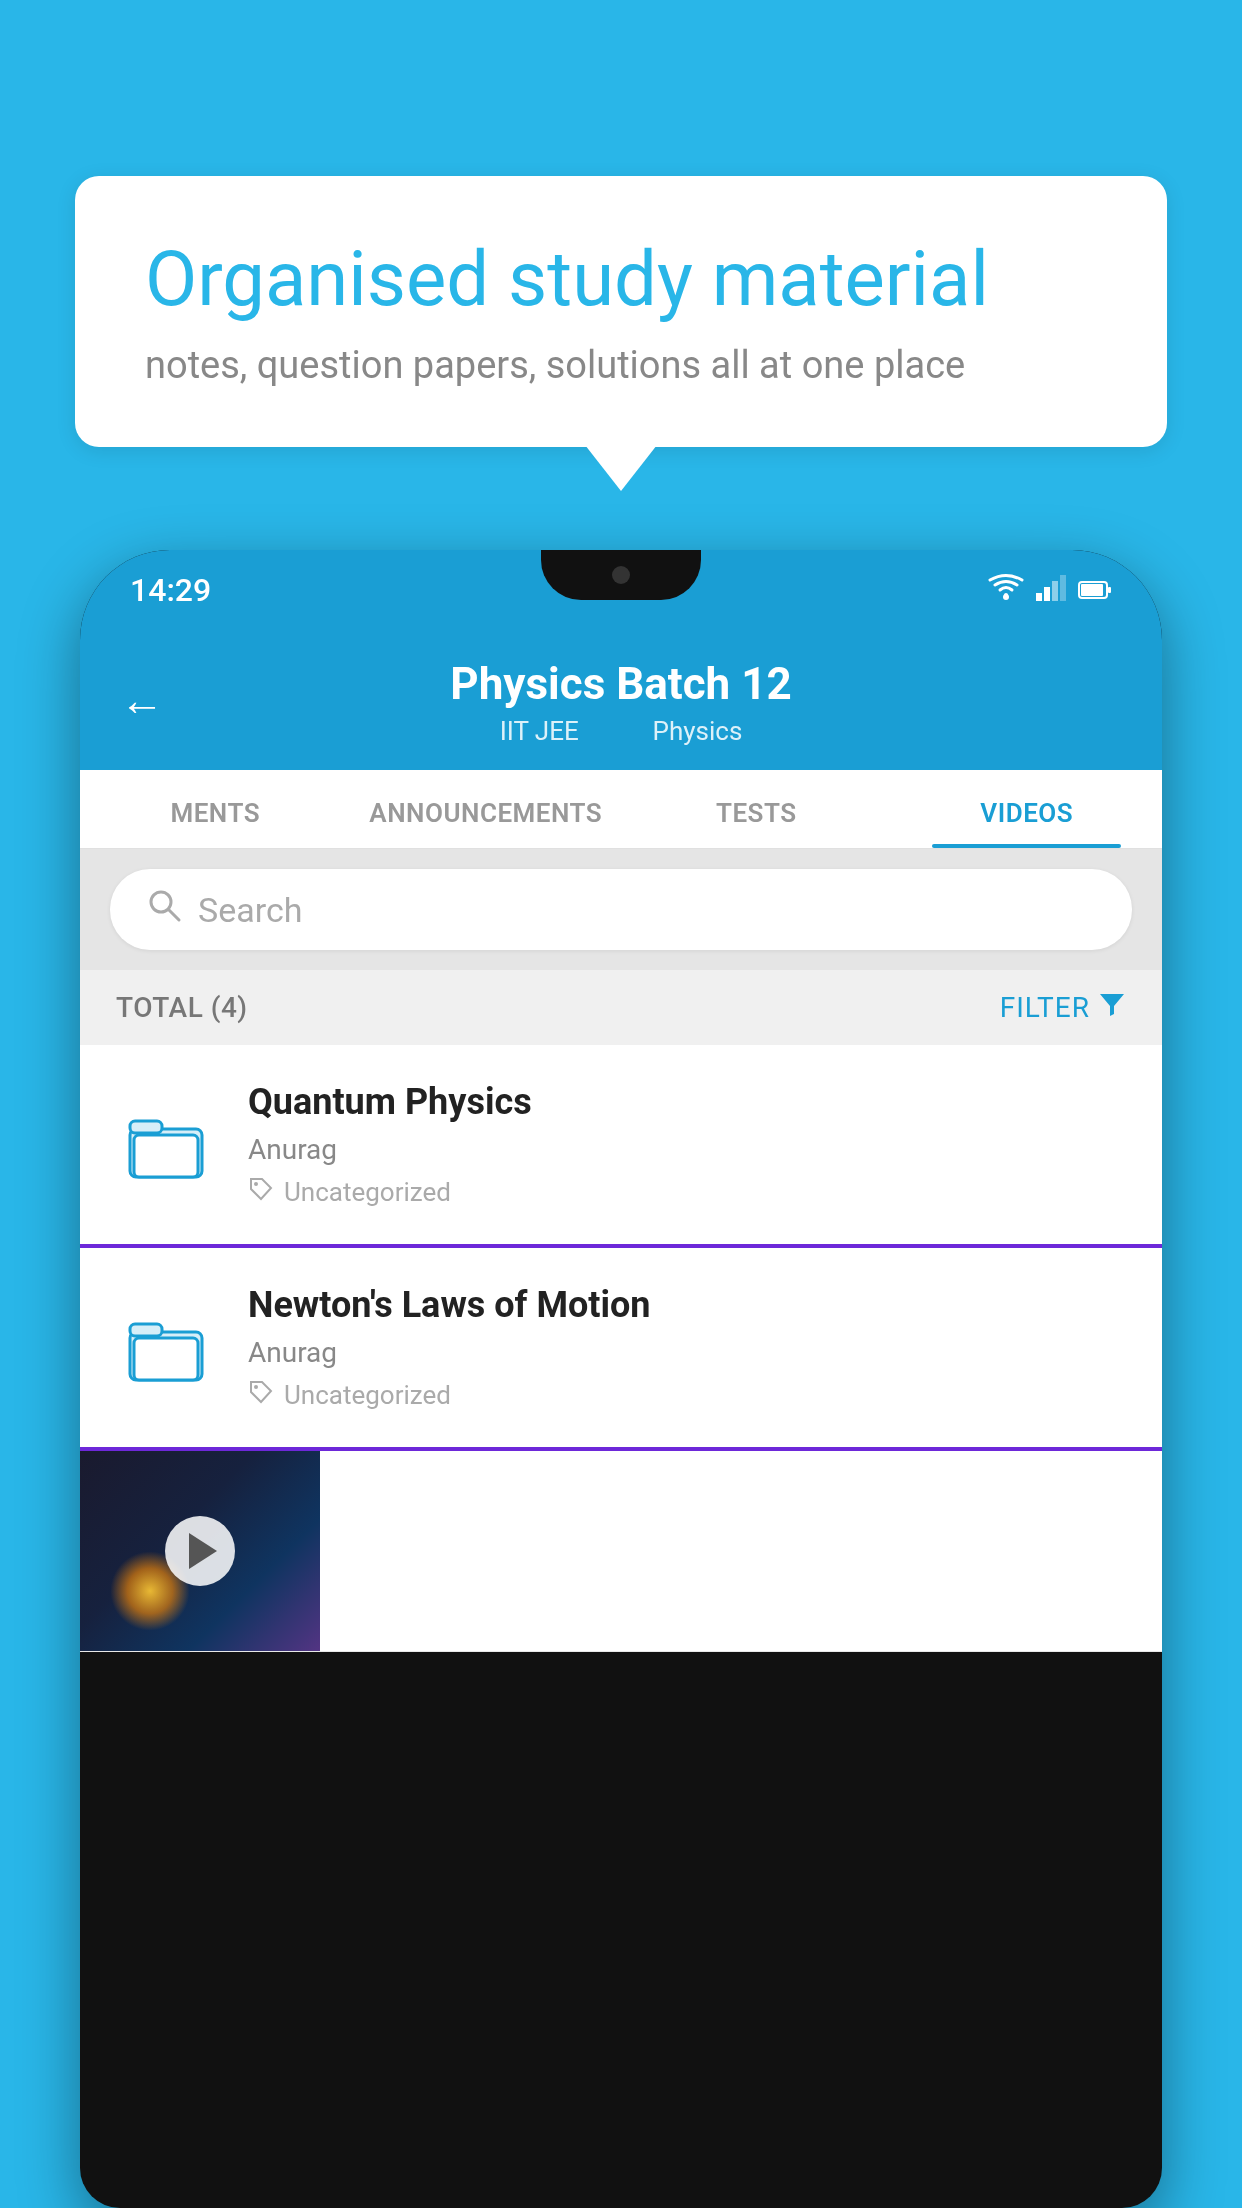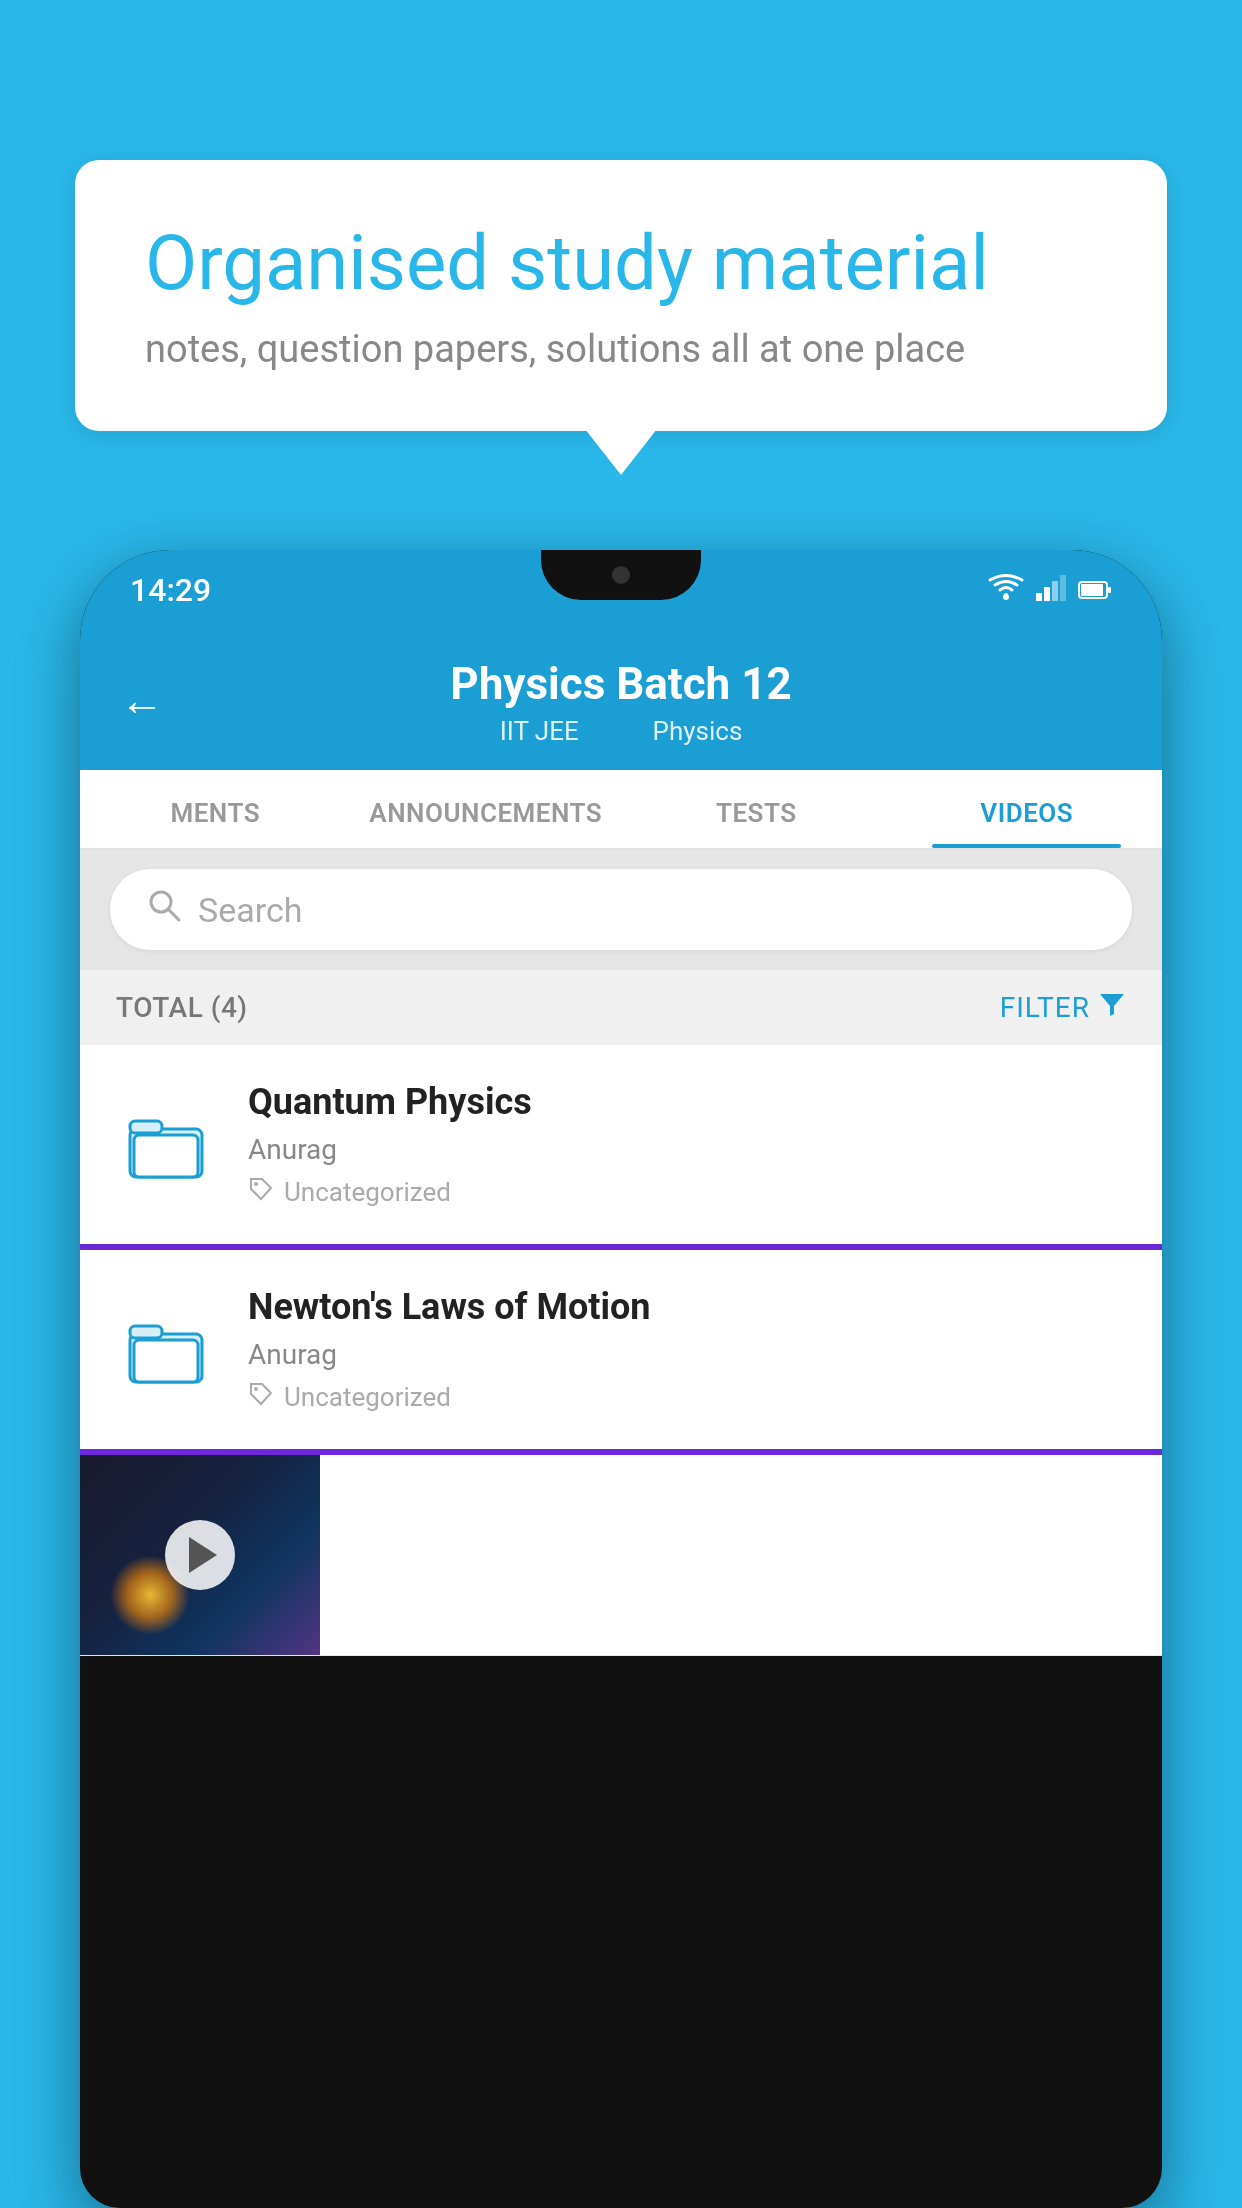--- a/index.html
+++ b/index.html
@@ -8,21 +8,21 @@
       height: 2208px;
       background-color: #29b6e8;
       font-family: 'Roboto', Arial, sans-serif;
       position: relative;
       overflow: hidden;
     }
 
     
     .speech-bubble-wrapper {
       position: absolute;
-      top: 160px;
+      top: 176px;
       left: 75px;
       right: 75px;
       z-index: 10;
     }
     .speech-bubble {
       background: #fff;
       border-radius: 24px;
       padding: 60px 70px;
       box-shadow: 0 4px 20px rgba(0,0,0,0.1);
       position: relative;
@@ -226,21 +226,21 @@
     .content-area {
       background: #fff;
       overflow: hidden;
     }
 
     
     .list-item {
       display: flex;
       align-items: center;
       padding: 36px 36px;
-      border-bottom: 6px solid #6d28d9;
+      border-bottom: 4px solid #6d28d9;
       gap: 32px;
       cursor: pointer;
     }
     .item-icon-wrap {
       width: 100px;
       flex-shrink: 0;
       display: flex;
       align-items: center;
       justify-content: center;
     }

